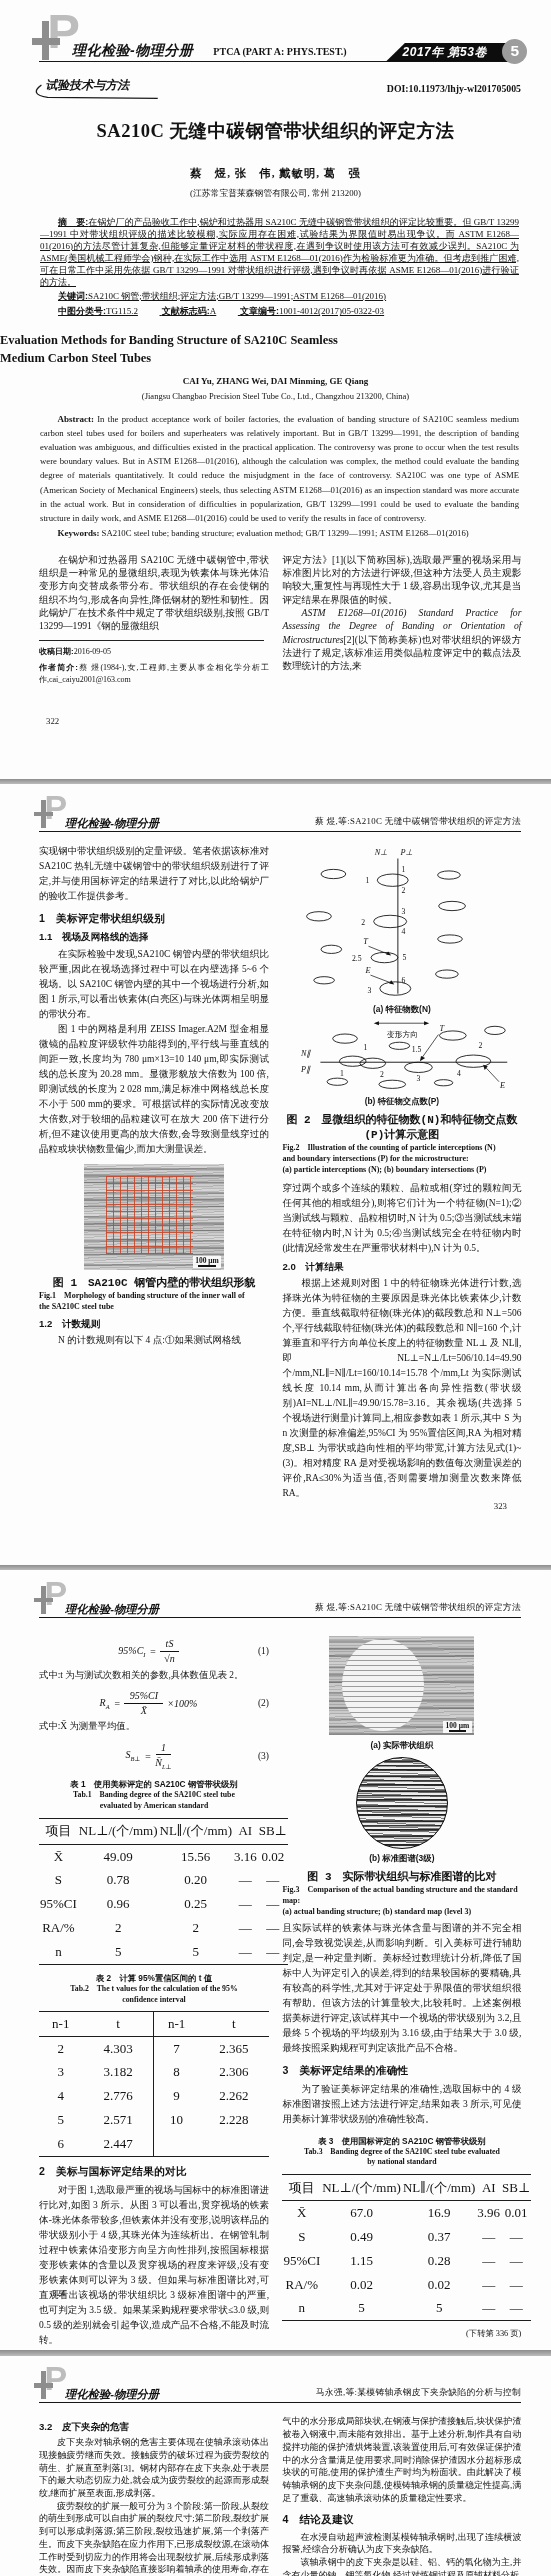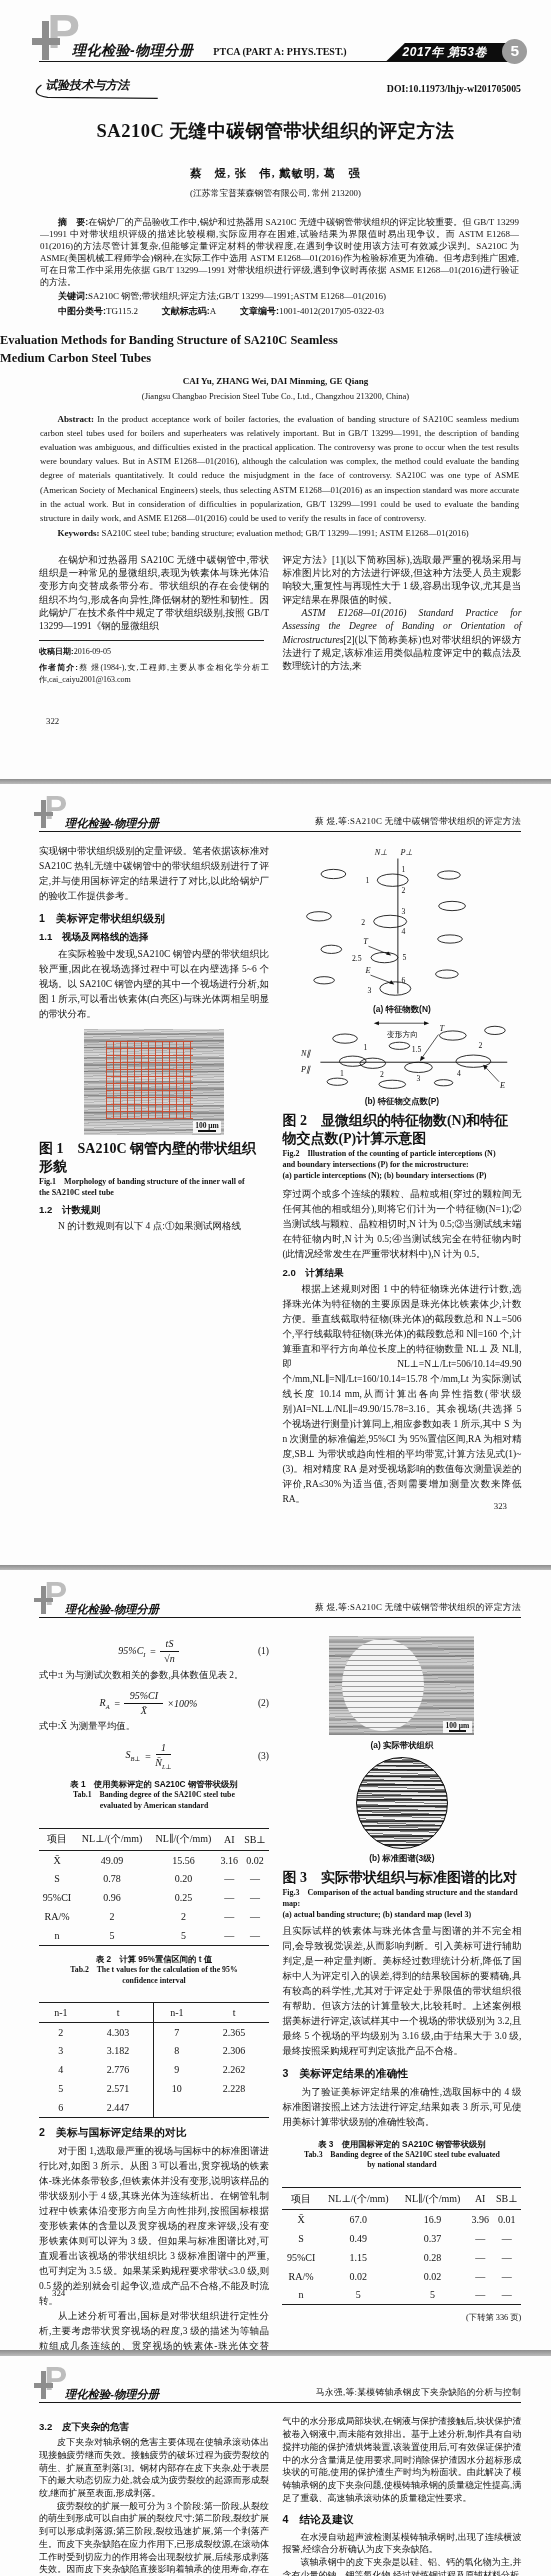--- a/index.html
+++ b/index.html
@@ -37,21 +37,21 @@
 
   .badge-row{margin:15.5px 30px 0 39px;display:flex;justify-content:space-between;align-items:flex-end;}
   .badge{position:relative;font-size:12px;font-weight:900;font-style:italic;font-family:"Liberation Sans",sans-serif;padding-left:6.2px;}
   .badge svg{position:absolute;left:-7.2px;bottom:-7.2px;}
   .doi{font-size:9.8px;font-weight:700;}
 
   .title{margin:24px 20.6px 0;text-align:center;font-size:18.5px;font-weight:900;letter-spacing:0.5px;}
   .authors{margin-top:23px;text-align:center;font-size:11.3px;font-weight:700;letter-spacing:1px;}
   .affil{margin-top:7.2px;text-align:center;font-size:8.8px;}
 
-  .abs{margin:15.5px 32px 0 40px;font-size:9px;line-height:12px;text-align:justify;text-indent:2em;}
+  .abs{margin:15.5px 32px 0 40px;font-size:9px;line-height:12px;text-align:justify;text-indent:2em;text-decoration:underline;}
   .abs b{font-family:"Liberation Sans",sans-serif;}
   .kw{margin-top:2.1px;}
   .meta{margin-top:3.6px;}
   .meta .item{margin-right:21.6px;}
   .meta b{font-family:"Liberation Sans",sans-serif;}
 
   .en-title{margin-top:13.4px;text-align:left;font-weight:700;font-size:12.4px;line-height:18px;}
   .en-authors{margin-top:9.3px;text-align:center;font-size:9px;font-weight:700;}
   .en-affil{margin-top:5.2px;text-align:center;font-size:8.5px;}
   .en-abs{margin:10.3px 32px 0 40px;font-size:8.7px;line-height:14.2px;text-align:justify;text-indent:2em;}
@@ -84,21 +84,21 @@
   .fig1{position:relative;width:140px;height:106px;margin:7.2px auto 0;
     background:
       repeating-linear-gradient(178deg, rgba(40,40,40,.16) 0 1px, rgba(255,255,255,0) 1px 2.6px),
       repeating-linear-gradient(180deg,#d6d6d6 0 3.6px,#a0a0a0 4.1px 5.7px,#cecece 6.2px 10.3px,#939393 10.8px 12.4px,#c4c4c4 13px 17.5px,#8a8a8a 18px 19px,#cccccc 19.6px 24px);}
   .fig1 .grid{position:absolute;left:16%;top:11%;width:62%;height:74%;
     background:
       repeating-linear-gradient(90deg,rgba(201,72,43,.9) 0 0.8px,transparent 0.8px 7px),
       repeating-linear-gradient(0deg,rgba(201,72,43,.9) 0 0.8px,transparent 0.8px 7px);}
   .scalebar{position:absolute;right:2.6px;bottom:2.1px;background:rgba(252,252,252,.93);padding:0 2.6px 1.5px;font-size:7.5px;font-weight:700;}
   .scalebar::after{content:"";display:block;height:1.5px;background:#111;width:17.5px;margin:0.5px auto 0;}
-  .cap-cn{text-align:left;font-size:14px;font-weight:700;font-family:Liberation Serif, serif;margin-top:5.2px;}
+  .cap-cn{text-align:center;font-size:11px;font-weight:700;font-family:Liberation Mono, monospace;margin-top:5.2px;}
   .cap-en{text-align:left;font-size:8px;font-weight:700;line-height:11px;}
   .figlab{text-align:center;font-size:8.4px;font-weight:700;font-family:"Liberation Sans",sans-serif;margin-top:4.1px;}
 
   .fig2wrap{margin-top:1px;text-align:center;}
   .fig2svg{display:block;margin:0 auto;}
   .fig2svg text{font-size:15px;fill:#111;font-family:"Liberation Serif",serif;}
   .fig2svg text.it{font-style:italic;font-size:16px;}
   .fig2svg .ln{stroke:#111;stroke-width:1.8;fill:none;}
   .fig2svg ellipse{stroke:#111;stroke-width:1.7;fill:none;}
   .fig2svg .arr{stroke:#111;stroke-width:1.4;fill:none;}
@@ -123,21 +123,21 @@
   .eq-no{font-style:normal;font-size:9.5px;}
   .frac{display:inline-flex;flex-direction:column;align-items:center;}
   .frac .num{padding:0 5.2px 1.5px;border-bottom:0.8px solid #111;}
   .frac .den{padding-top:1.5px;}
   .sb{font-size:6.4px;}
   .eqnote{font-size:9.4px;line-height:14.4px;margin:3.1px 0;text-align:justify;}
 
   
   .tcap-cn{text-align:center;font-weight:700;font-size:8.3px;font-family:"Liberation Sans",sans-serif;margin-top:8.2px;}
   .tcap-en{text-align:center;font-weight:700;font-size:7.8px;line-height:10.8px;}
-  table.jtable{width:100%;border-collapse:collapse;margin-top:16px;border-top:1px solid #1d1d1d;border-bottom:1px solid #1d1d1d;font-size:10px;}
+  table.jtable{width:100%;border-collapse:collapse;margin-top:6px;border-top:1px solid #1d1d1d;border-bottom:1px solid #1d1d1d;font-size:13px;}
   .jtable th{border-bottom:0.7px solid #1d1d1d;font-weight:400;padding:3.6px 1px;text-align:center;}
   .jtable td{padding:3.9px 1px;text-align:center;}
   .t2 th:nth-child(3),.t2 td:nth-child(3){border-left:1.5px double #1d1d1d;}
   .tbc{font-size:8.3px;text-align:right;margin-top:7.2px;}
 </style>
 </head>
 <body>
 
 <div class="canvas">
 
@@ -214,20 +214,21 @@
       <div class="run-jname">理化检验-物理分册</div>
       <div class="run-title">蔡 煜,等:SA210C 无缝中碳钢管带状组织的评定方法</div>
     </header>
 
     <div class="twocol">
       <div class="col-l">
         <p class="b2">实现钢中带状组织级别的定量评级。笔者依据该标准对 SA210C 热轧无缝中碳钢管中的带状组织级别进行了评定,并与使用国标评定的结果进行了对比,以此给锅炉厂的验收工作提供参考。</p>
         <div class="h-sec">1　美标评定带状组织级别</div>
         <div class="h-sub">1.1　视场及网格线的选择</div>
         <p class="b2 ind">在实际检验中发现,SA210C 钢管内壁的带状组织比较严重,因此在视场选择过程中可以在内壁选择 5~6 个视场。以 SA210C 钢管内壁的其中一个视场进行分析,如图 1 所示,可以看出铁素体(白亮区)与珠光体两相呈明显的带状分布。</p>
+        <p class="b2 ind">图 1 中的网格是利用 ZEISS Imager.A2M 型金相显微镜的晶粒度评级软件功能得到的,平行线与垂直线的间距一致,长度均为 780 μm×13=10 140 μm,即实际测试线的总长度为 20.28 mm。显微形貌放大倍数为 100 倍,即测试线的长度为 2 028 mm,满足标准中网格线总长度不小于 500 mm的要求。可根据试样的实际情况改变放大倍数,对于较细的晶粒建议可在放大 200 倍下进行分析,但不建议使用更高的放大倍数,会导致测量线穿过的晶粒或块状物数量偏少,而加大测量误差。</p>
 
         <div class="fig1">
           <div class="grid"></div>
           <div class="scalebar">100 μm</div>
         </div>
         <div class="cap-cn">图 1　SA210C 钢管内壁的带状组织形貌</div>
         <div class="cap-en">
           <div>Fig.1　Morphology of banding structure of the inner wall of</div>
           <div>the SA210C steel tube</div>
         </div>

